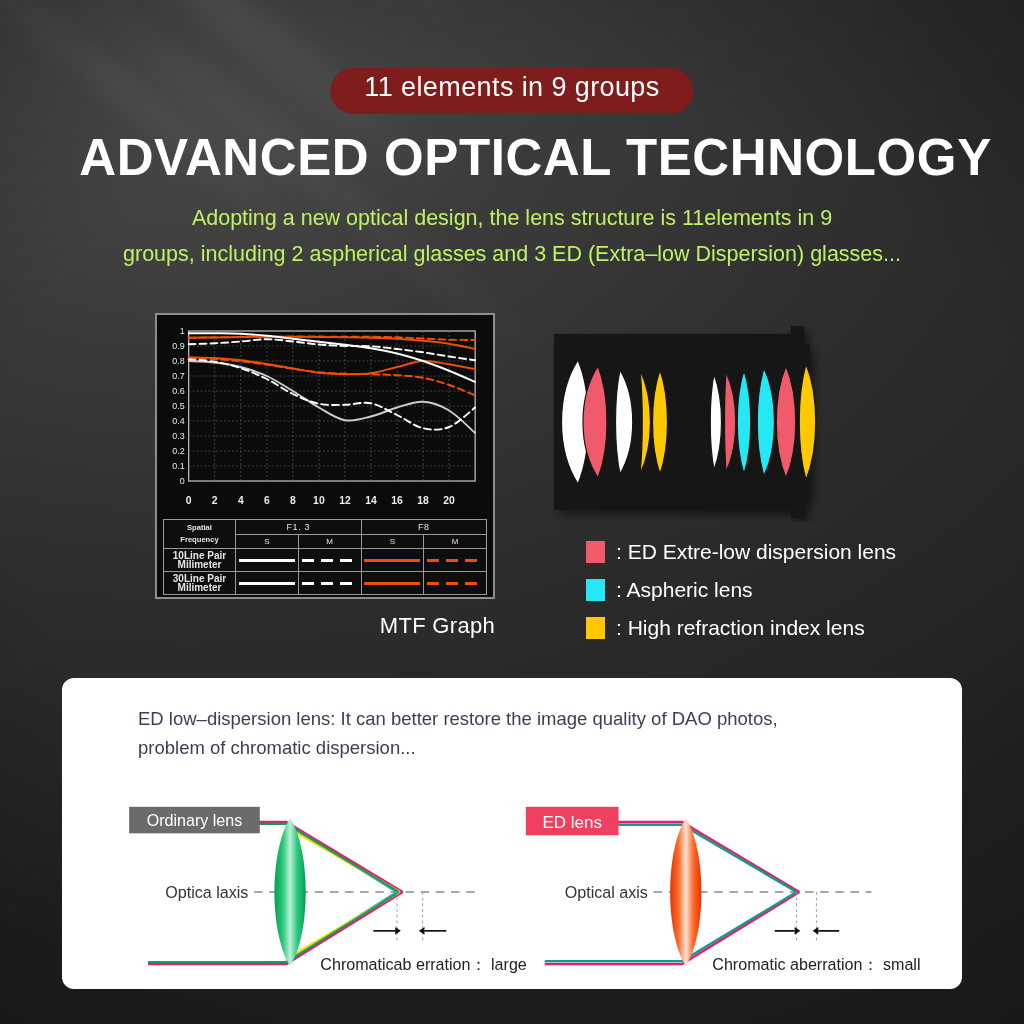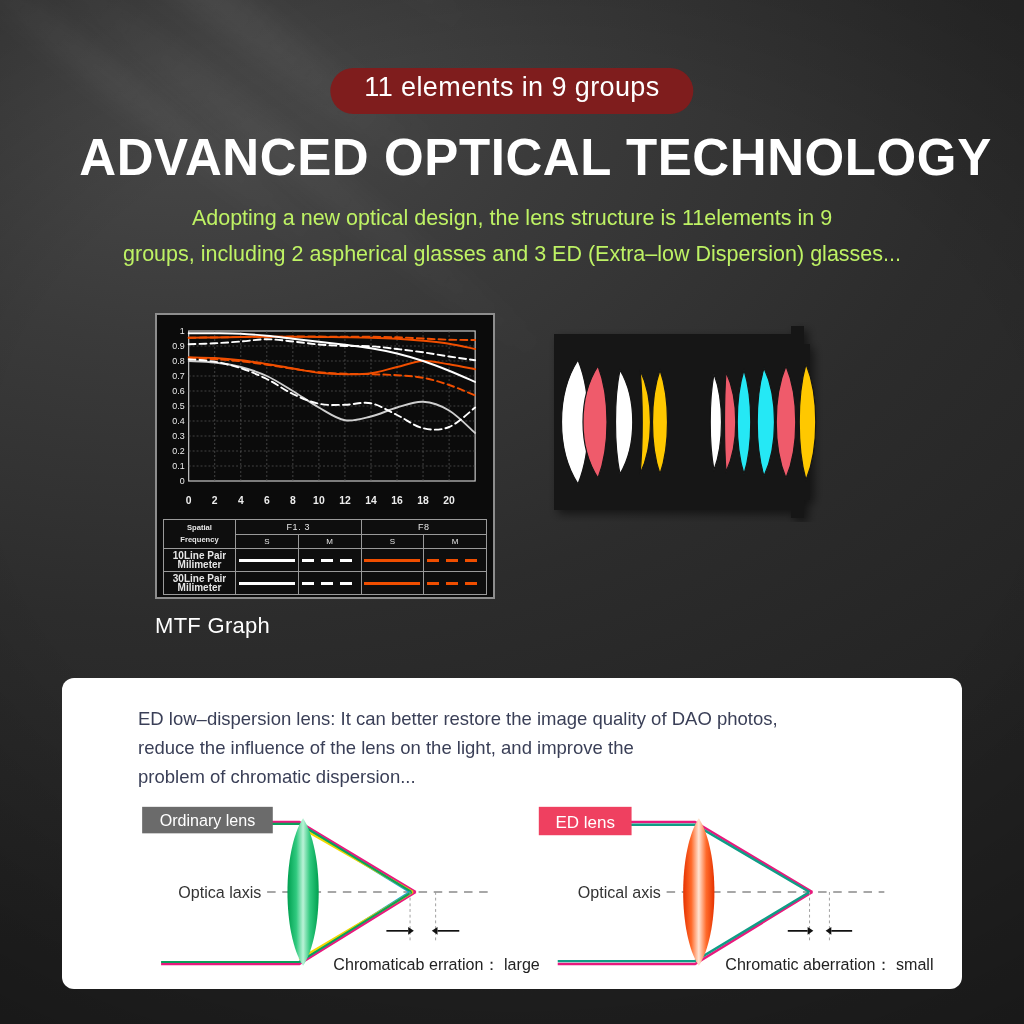--- a/index.html
+++ b/index.html
@@ -80,21 +80,21 @@
   .mtf-table .sm { font-size:8px; }
   .mtf-table .row-lbl { font-weight:bold; font-size:10px; line-height:9px; }
   .swatch-cell { height:16px; }
   .ln { display:inline-block; height:2.5px; width:56px; vertical-align:middle; }
   .ln.solid-w { background:#ffffff; }
   .ln.solid-o { background:#f04e00; }
   .ln.dash-w  { background:repeating-linear-gradient(90deg,#fff 0 12px,transparent 12px 19px); }
   .ln.dash-o  { background:repeating-linear-gradient(90deg,#f04e00 0 12px,transparent 12px 19px); }
 
   .mtf-caption {
-    margin-top:14px; text-align:left; color:#fff;
+    margin-top:14px; text-align:right; color:#fff;
     font-size:22px; letter-spacing:.3px;
   }
 
   
   #lens-block { position:absolute; left:548px; top:322px; width:400px; height:200px; }
   #lens-block svg { display:block; width:100%; height:100%; }
 
   
   #legend { position:absolute; left:586px; top:540px; }
   .leg-row { display:flex; align-items:center; margin-bottom:14px; }
@@ -104,21 +104,21 @@
   
   #panel {
     position:absolute; left:62px; top:678px; width:900px; height:311px;
     background:#fff; border-radius:12px; overflow:hidden;
   }
   .panel-text {
     position:absolute; left:76px; top:26px; right:30px;
     color:#3a3f57; font-size:18.5px; line-height:29px; font-weight:300;
   }
   .panel-text span { display:block; }
-  .diagrams { position:absolute; left:17px; top:118px; width:100%; height:193px;padding-left:48px; }
+  .diagrams { position:absolute; left:4px; top:118px; width:100%; height:193px;padding-left:48px; }
   .diagrams svg { display:block; width:100%; height:100%; }
 </style>
 </head>
 <body>
 
 <div id="bg">
   <div class="base"></div>
   <div class="streak s1"></div>
   <div class="streak s2"></div>
   <div class="streak s3"></div>
@@ -257,25 +257,38 @@
           <path d="M166,52 C176,78.4 176,121.6 166,148 C161,121.6 161,78.4 166,52 Z" fill="#ffffff" stroke="#151515" stroke-width="1.2"></path>
           <path d="M178,50 C176,77.5 176,122.5 178,150 C191,122.5 191,77.5 178,50 Z" fill="#ef5b6b" stroke="#151515" stroke-width="1.2"></path>
           <path d="M196,48 C187,76.6 187,123.4 196,152 C205,123.4 205,76.6 196,48 Z" fill="#25e8f5" stroke="#151515" stroke-width="1.2"></path>
           <path d="M216,46 C230,75.7 230,124.3 216,154 C207,124.3 207,75.7 216,46 Z" fill="#25e8f5" stroke="#151515" stroke-width="1.2"></path>
           <path d="M238,44 C225,74.80000000000001 225,125.19999999999999 238,156 C251,125.19999999999999 251,74.80000000000001 238,44 Z" fill="#ef5b6b" stroke="#151515" stroke-width="1.2"></path>
           <path d="M258,42 C271,73.9 271,126.1 258,158 C249,126.1 249,73.9 258,42 Z" fill="#ffc800" stroke="#151515" stroke-width="1.2"></path>
         </g>
     </svg>
   </div>
 
+  <div id="legend">
+      <div class="leg-row">
+       <span class="leg-sw" style="background:#ef5b6b"></span>
+       <span class="leg-txt">: ED Extre-low dispersion lens</span>
+     </div>
+      <div class="leg-row">
+       <span class="leg-sw" style="background:#25e8f5"></span>
+       <span class="leg-txt">: Aspheric lens</span>
+     </div>
+      <div class="leg-row">
+       <span class="leg-sw" style="background:#ffc800"></span>
+       <span class="leg-txt">: High refraction index lens</span>
+     </div>
+    </div>
 
   <div id="panel">
     <div class="panel-text">
       <span>ED low–dispersion lens: It can better restore the image quality of DAO photos,</span>
-      <span>reduce the influence of the lens on the light, and improve the</span>
       <span>problem of chromatic dispersion...</span>
     </div>
 
     <div class="diagrams">
       <svg viewBox="0 0 900 193">
         <defs>
           <linearGradient id="greenLens" x1="0" y1="0" x2="1" y2="0">
             <stop offset="0%" stop-color="#00a050"></stop>
             <stop offset="28%" stop-color="#2fc97e"></stop>
             <stop offset="50%" stop-color="#b9f2d6"></stop>

